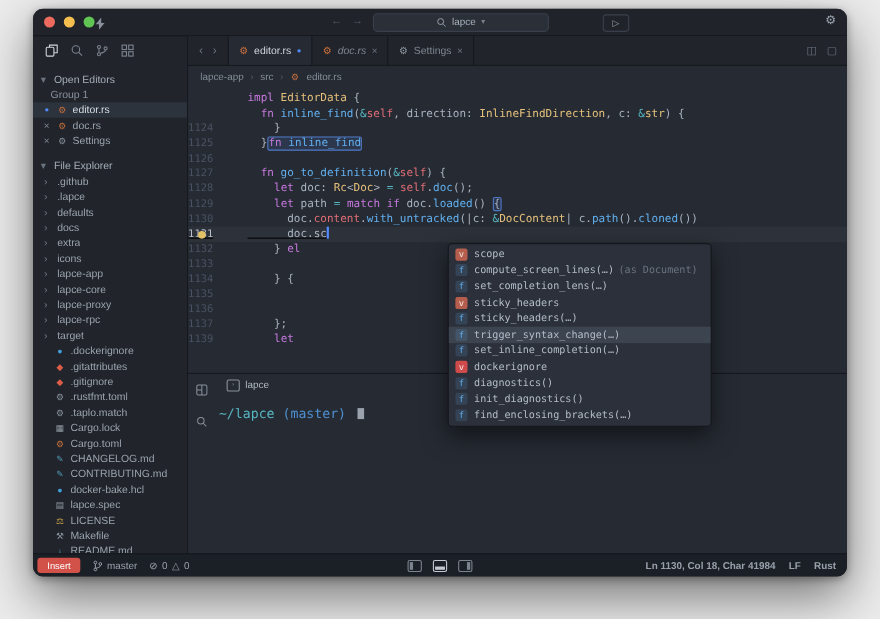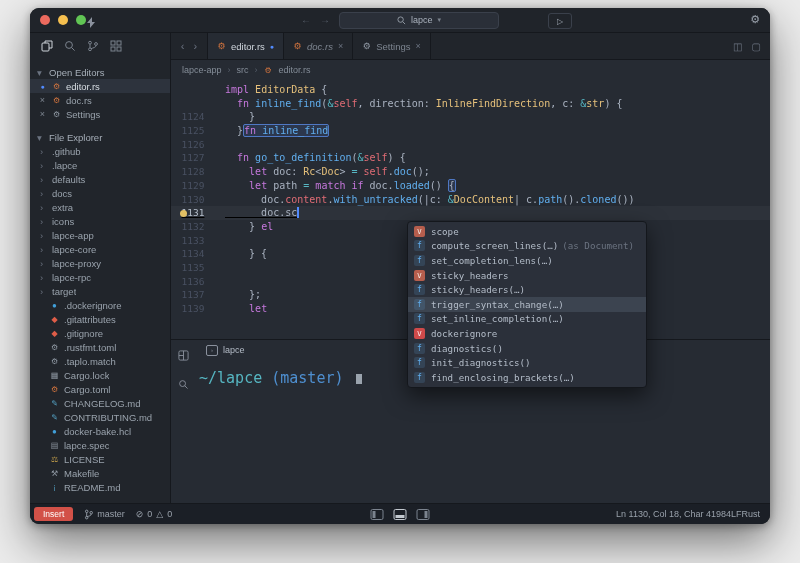--- a/index.html
+++ b/index.html
@@ -54,21 +54,21 @@
   .tab-mod{color:#528bff;font-size:7px;}
   .tab-close{color:#6b7380;font-size:9px;}
   .tabbar-right{margin-left:auto;display:flex;align-items:center;gap:9px;padding-right:9px;color:#6b7380;font-size:10px;}
   .breadcrumb{flex:0 0 20px;display:flex;align-items:center;gap:6px;padding-left:11px;font-size:9px;color:#848d98;}
   .bc-sep{color:#565e69;}
   
   .code-area{flex:1;min-height:0;overflow:hidden;padding-top:3px;}
   .code-line{display:flex;height:13.7px;line-height:13.7px;font-family:"DejaVu Sans Mono",monospace;
              font-size:10px;white-space:pre;}
   .code-line.current{background:rgba(255,255,255,.035);text-decoration:underline;}
-  .gutter{flex:0 0 44px;text-align:center;padding-right:10px;color:#495162;position:relative;font-size:9.5px;}
+  .gutter{flex:0 0 44px;text-align:left;padding-right:10px;color:#495162;position:relative;font-size:9.5px;}
   .gutter.cur{color:#b6bfcc;}
   .bulb{position:absolute;left:9px;top:3.5px;width:7px;height:7px;border-radius:50%;background:#e2c064;}
   .line-text{position:relative;flex:1;color:#a9b2c0;}
   .tk-kw{color:#c678dd}.tk-fn{color:#61afef}.tk-ty{color:#e5c07b}.tk-fd{color:#e06c75}
   .tk-op{color:#56b6c2}.tk-tx{color:#a9b2c0}
   .tk-box{border:1px solid #4f78c4;background:rgba(82,139,255,.13);border-radius:2px;}
   .tk-abs{position:absolute;top:0;}
   .caret{display:inline-block;width:2px;height:11px;background:#528bff;vertical-align:-2px;}
   
   .completion{position:absolute;left:236px;top:188px;width:238px;background:#2b303a;border:1px solid #14171c;
@@ -83,38 +83,38 @@
   .kind-v2{background:#cf4a4a;color:#fbe9e9;}
   .comp-detail{color:#6b7380;margin-left:4px;}
   
   .terminal{flex:0 0 163px;display:flex;background:#262b33;border-top:1px solid #15181d;}
   .term-rail{flex:0 0 24px;display:flex;flex-direction:column;align-items:center;padding-top:7px;gap:11px;}
   .term-main{flex:1;display:flex;flex-direction:column;}
   .term-tabs{height:20px;display:flex;align-items:center;padding-left:4px;}
   .term-tab{display:flex;align-items:center;gap:5px;padding:0 7px;color:#b3bbc6;font-size:9px;height:100%;}
   .term-glyph{width:10px;height:9px;border:1px solid #8a919d;border-radius:2px;font-size:6px;color:#8a919d;
               display:flex;align-items:center;justify-content:center;}
-  .term-body{flex:1;padding:9px 0 0 4px;font-family:"DejaVu Sans Mono",monospace;font-size:15px;}
+  .term-body{flex:1;padding:9px 0 0 4px;font-family:"DejaVu Sans Mono",monospace;font-size:12px;}
   .prompt-path{color:#56b6c2;}
   .prompt-branch{color:#4e8fd0;}
   .prompt-cursor{display:inline-block;width:6px;height:10px;background:#9aa3ad;margin-left:3px;vertical-align:-1px;}
   
   .statusbar{flex:0 0 20px;background:#1b1f26;border-top:1px solid #15181d;display:flex;align-items:center;
              font-size:9px;color:#99a1ab;position:relative;}
   .insert-chip{height:14px;margin-left:4px;border-radius:3px;background:#d25148;color:#fff;
                display:flex;align-items:center;padding:0 9px;font-size:8.5px;}
   .sb-item{display:flex;align-items:flex-start;gap:4px;margin-left:11px;}
   .sb-center{position:absolute;left:50%;transform:translateX(-50%);display:flex;gap:10px;align-items:center;}
   .panel-ico{width:11px;height:9px;border:1px solid #7b838e;border-radius:2px;position:relative;}
   .panel-ico i{position:absolute;background:#7b838e;}
   .panel-ico.p-left i{left:1px;top:1px;bottom:1px;width:3px;}
   .panel-ico.p-bottom{border-color:#c3c9d0;}
   .panel-ico.p-bottom i{left:1px;right:1px;bottom:1px;height:3px;background:#c3c9d0;}
   .panel-ico.p-right i{right:1px;top:1px;bottom:1px;width:3px;}
-  .sb-right{margin-left:auto;display:flex;gap:0;margin-right:10px;align-items:center;}
+  .sb-right{margin-left:auto;display:flex;gap:12px;margin-right:10px;align-items:center;font-weight:bold;}
 </style>
 </head>
 <body>
 
 <div class="page">
   <div class="window">
 
     <div class="titlebar">
       <div class="traffic">
         <span class="tl r"></span>
@@ -175,20 +175,23 @@
                 <rect x="1" y="7" width="4" height="4" fill="none" stroke="#7b838e"></rect>
                 <rect x="7" y="7" width="4" height="4" fill="none" stroke="#7b838e"></rect>
               </svg>
           </span>
         </div>
 
         <div class="tree">
           <div class="tree-row tree-header">
             <span class="chev">▾</span>
             <span>Open Editors</span>
+          </div>
+          <div class="tree-row tree-group">
+            <span>Group 1</span>
           </div>
           <div>
               <div class="tree-row oe-row active">
                 <span class="oe-state mod">●</span>
                 <span class="fglyph" style="color: rgb(208, 115, 62);">⚙</span>
                 <span class="tlabel">editor.rs</span>
               </div>
               <div class="tree-row oe-row">
                 <span class="oe-state">×</span>
                 <span class="fglyph" style="color: rgb(208, 115, 62);">⚙</span>

